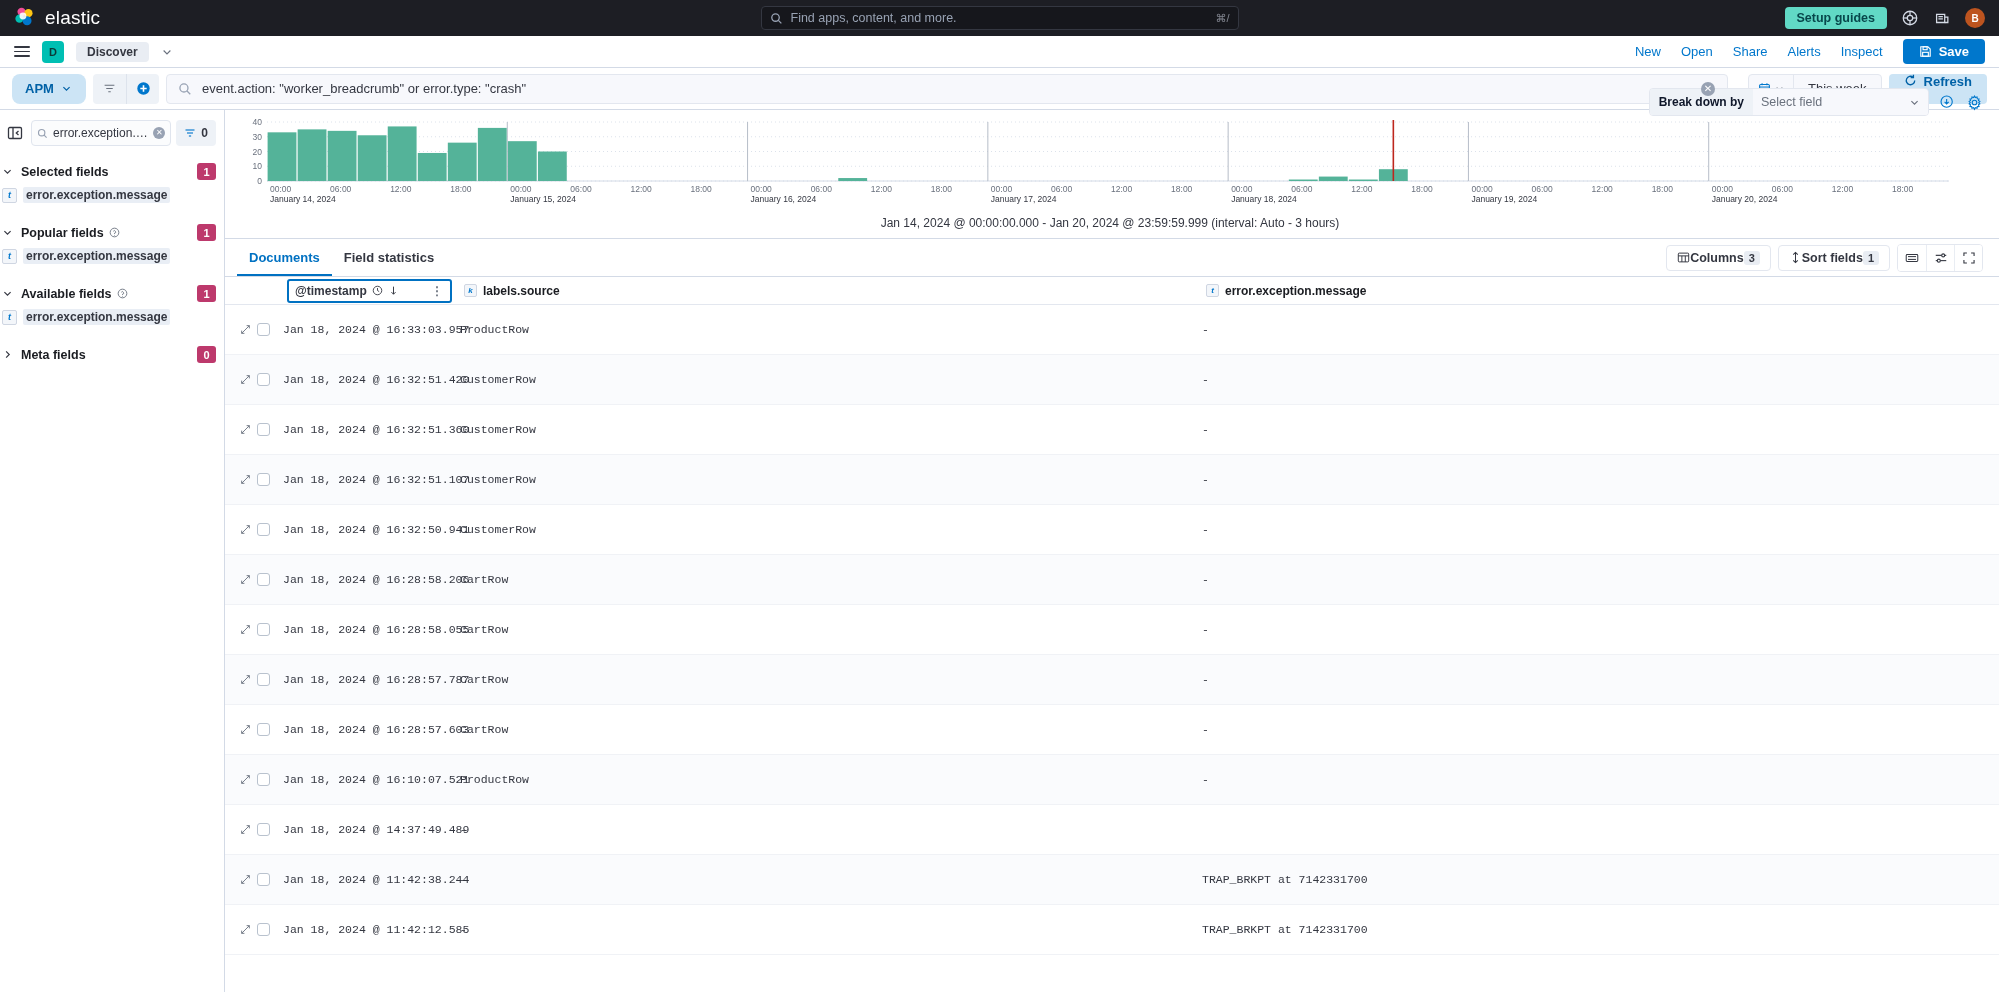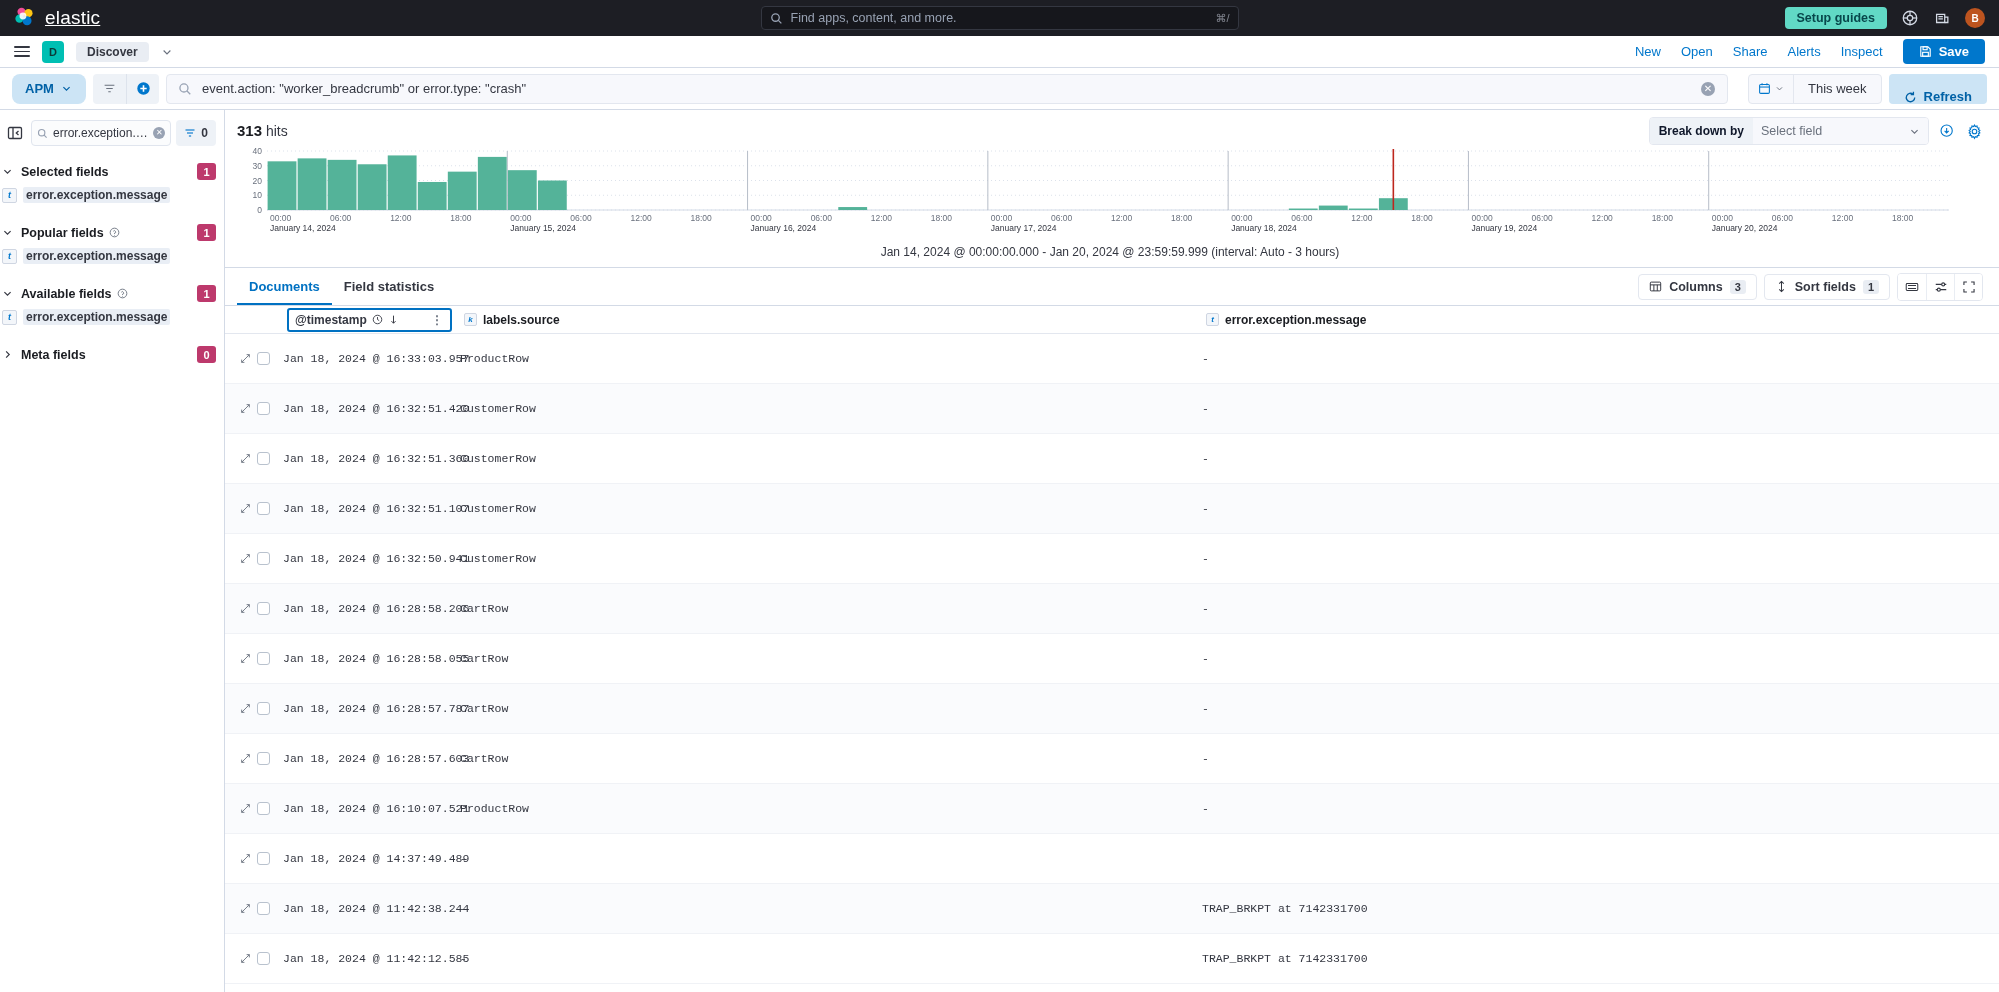--- a/index.html
+++ b/index.html
@@ -16,21 +16,21 @@
   .top-header {
     height: 36px;
     background: #1d1e24;
     display: flex;
     align-items: center;
     padding: 0 14px;
     position: relative;
   }
   .brand { display: flex; align-items: center; gap: 9px; }
   .brand-mark { width: 22px; height: 22px; position: relative; }
-  .brand-text { color: #fff; font-size: 19px; letter-spacing: .2px; text-decoration: underline; }
+  .brand-text { color: #fff; font-size: 19px; letter-spacing: .2px; }
   .global-search {
     position: absolute; left: 50%; transform: translateX(-50%);
     width: 478px; height: 24px;
     background: #16171c;
     border: 1px solid #343741;
     border-radius: 4px;
     display: flex; align-items: center;
     padding: 0 8px; gap: 8px;
   }
   .global-search .gs-text { color: #98a2b3; font-size: 12.5px; flex: 1; }
@@ -131,21 +131,21 @@
     border: 1px solid #e3e7ef; border-radius: 4px;
     background: #f7f8fc; cursor: pointer;
   }
   .dp-cal { display: flex; align-items: center; gap: 4px; padding: 0 9px; border-right: 1px solid #e3e7ef; height: 100%; }
   .dp-label { padding: 0 14px; font-size: 13px; color: #343741; }
   .refresh-btn {
     background: #cce4f5; color: #0061a6;
     font-size: 13px; font-weight: bold;
     height: 30px; padding: 0 15px;
     border-radius: 4px; border: none; cursor: pointer;
-    display: flex; align-items: flex-end; gap: 7px;
+    display: flex; align-items: flex-start; gap: 7px;
   }
 
   
   .body-wrap { display: flex; height: calc(992px - 36px - 32px - 42px); }
 
   
   .sidebar {
     width: 225px; flex-shrink: 0;
     border-right: 1px solid #d3dae6;
     background: #fff;
@@ -263,21 +263,21 @@
   }
   .tab {
     font-size: 13px; font-weight: bold;
     padding: 10px 12px 9px 12px;
     color: #343741; cursor: pointer;
     border-bottom: 2px solid transparent;
   }
   .tab.active { color: #0071c2; border-bottom-color: #0071c2; }
   .table-tools { margin-left: auto; display: flex; align-items: center; gap: 7px; }
   .tool-btn {
-    display: flex; align-items: center; gap: 7px;
+    display: flex; align-items: center; 
     height: 26px; padding: 0 10px;
     border: 1px solid #e3e7ef; border-radius: 4px;
     background: #fff; font-size: 12.5px; font-weight: bold; color: #343741;
     cursor: pointer;
   }
   .tool-badge {
     background: #e9edf3; border-radius: 3px;
     font-size: 11px; padding: 1px 5px; color: #343741;
   }
   .icon-group { display: flex; border: 1px solid #e3e7ef; border-radius: 4px; overflow: hidden; }
@@ -588,24 +588,20 @@
             </svg>
         </span>
         <span class="fg-title">Meta fields</span>
         <span class="fg-badge zero">0</span>
       </div>
     </div>
   </div>
 
   <div class="main">
 
-    <div class="hits-row">
-      <span class="num">313</span>
-      <span class="lbl">hits</span>
-    </div>
 
     <div class="chart-block">
       <div class="breakdown">
         <div class="bd-control">
           <span class="bd-label">Break down by</span>
           <div class="bd-select">
             <span class="ph">Select field</span>
             <span>
               <svg width="11" height="11" viewBox="0 0 16 16" fill="none" stroke="#69707d" stroke-width="1.6">
                   <path d="M3.5 6 L8 10.5 L12.5 6"></path>

